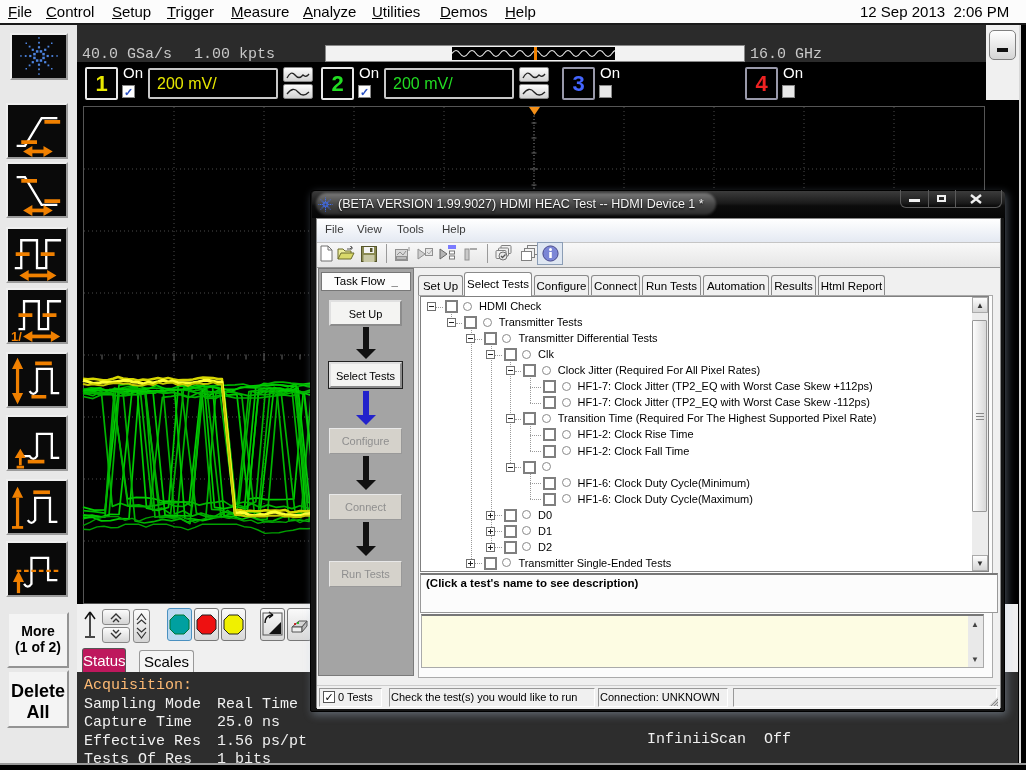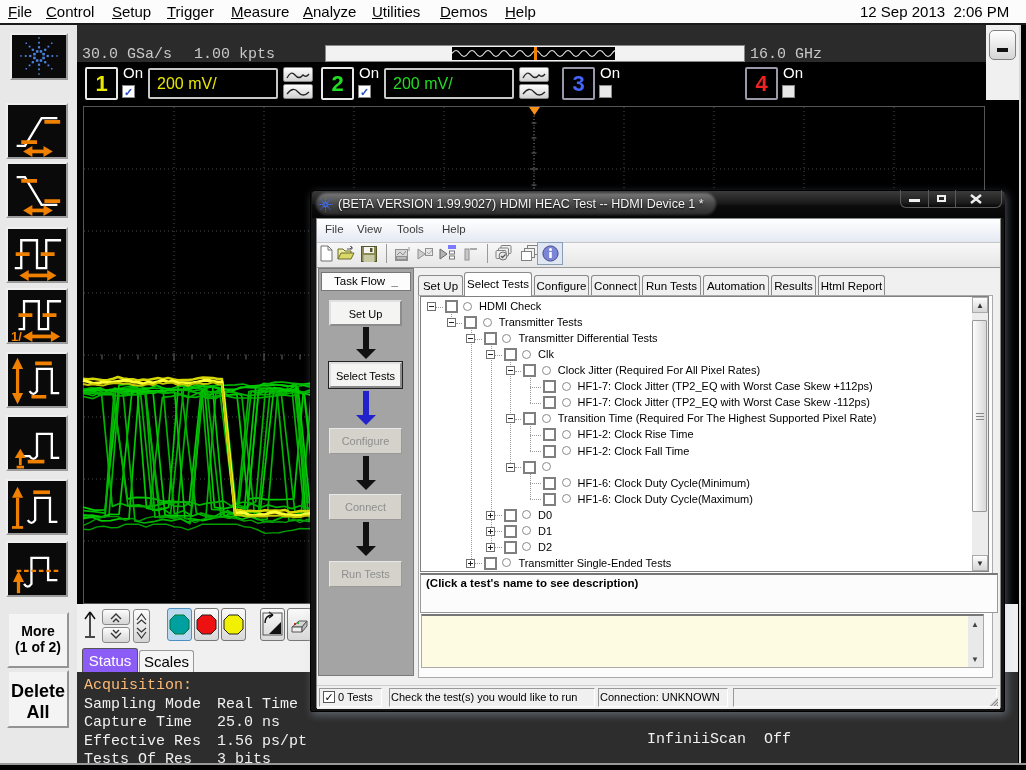--- a/index.html
+++ b/index.html
@@ -165,21 +165,21 @@
 <path d="M8,28 H54" stroke="#f08000" stroke-width="2.5" stroke-dasharray="5,3"></path>
 <path d="M10,38 V52" stroke="#f08000" stroke-width="3.5"></path>
           <path d="M10,28 L4,40 H16 Z" fill="#f08000"></path>
         </svg>
       </div>
  <div class="wbtn" style="top:587px;height:56px;padding-top:9px">More<br>(1 of 2)</div>
  <div class="wbtn" style="top:645px;height:58px;padding-top:9px;font-size:18px">Delete<br>All</div>
 </div>
 
 <div class="abs" id="ttoolbar">
- <span style="position:absolute;left:5px;top:21px">30.0 GSa/s</span>
+ <span style="position:absolute;left:5px;top:21px">40.0 GSa/s</span>
  <span style="position:absolute;left:117px;top:21px">1.00 kpts</span>
  <div style="position:absolute;left:248px;top:20px;width:420px;height:17px;background:#f2f2f2;border:1px solid #888">
    <div style="position:absolute;left:126px;top:1px;width:163px;height:13px;background:#000">
      <svg width="163" height="13" viewBox="0 0 163 13">
             <path d="M0,6.5 q4,-6 8,0 q4,6 8,0 q4,-6 8,0 q4,6 8,0 q4,-6 8,0 q4,6 8,0 q4,-6 8,0 q4,6 8,0 q4,-6 8,0 q4,6 8,0 q4,-6 8,0 q4,6 8,0 q4,-6 8,0 q4,6 8,0 q4,-6 8,0 q4,6 8,0 q4,-6 8,0 q4,6 8,0 q4,-6 8,0 q4,6 8,0 q4,-6 8,0" fill="none" stroke="#e8e8e8" stroke-width="1.1"></path>
           </svg>
      <div style="position:absolute;left:82px;top:0;width:3px;height:13px;background:#f08000"></div>
    </div>
  </div>
  <span style="position:absolute;left:673px;top:21px">16.0 GHz</span>
@@ -382,34 +382,34 @@
  <div class="octb" style="left:210px"><svg width="23" height="31" viewBox="0 0 23 31">
           <path d="M4,18 L11,12 H19 L14,18 Z" fill="#d5d5d5" stroke="#555"></path>
           <path d="M4,18 H14 V23 H4 Z" fill="#eee" stroke="#555"></path>
           <path d="M14,23 V18 L19,12 V17 Z" fill="#bbb" stroke="#555"></path>
           <circle cx="7" cy="15" r="1" fill="#c00"></circle>
           <circle cx="10" cy="14" r="1" fill="#0a0"></circle>
         </svg></div>
 </div>
 
 <div class="abs" id="statustabs">
- <div style="position:absolute;left:5px;top:1px;width:56px;height:25px;background:#8b5cf6;color:#fff;border:1px solid #555;border-bottom:none;border-radius:3px 3px 0 0;font-size:15px;text-align:center;line-height:23px">Status</div>
+ <div style="position:absolute;left:5px;top:1px;width:44px;height:25px;background:#be185d;color:#fff;border:1px solid #555;border-bottom:none;border-radius:3px 3px 0 0;font-size:15px;text-align:center;line-height:23px">Status</div>
  <div style="position:absolute;left:62px;top:3px;width:55px;height:23px;background:#f5f5f5;color:#000;border:1px solid #999;border-bottom:none;border-radius:3px 3px 0 0;font-size:15px;text-align:center;line-height:21px">Scales</div>
 </div>
 
 <div class="abs" id="acq">
  <div style="left:7px;top:5px;color:#fdba74">Acquisition:</div>
  <div style="left:7px;top:24px">Sampling Mode</div>
       <div style="left:140px;top:24px">Real Time</div>
  <div style="left:7px;top:42px">Capture Time</div>
       <div style="left:140px;top:42px">25.0 ns</div>
  <div style="left:7px;top:61px">Effective Res</div>
       <div style="left:140px;top:61px">1.56 ps/pt</div>
  <div style="left:7px;top:79px">Tests Of Res</div>
-      <div style="left:140px;top:79px">3 bits</div>
+      <div style="left:140px;top:79px">1 bits</div>
  <div style="left:570px;top:59px">InfiniiScan&nbsp;&nbsp;Off</div>
 </div>
 <div class="abs" style="left:0;top:763px;width:1026px;height:2px;background:#999"></div>
 
 <div class="abs" id="dialog" style="left:310px;top:190px;width:695px;height:522px;background:#141414;border-radius:4px 4px 2px 2px;box-shadow:2px 3px 9px rgba(190,210,235,0.35);border:1px solid #000">
 
  <div style="position:absolute;left:1px;top:0;width:693px;height:27px;background:linear-gradient(#3c3c3c,#1b1b1b 45%,#0c0c0c 55%,#060606);border-radius:4px 4px 0 0"></div>
  <div style="position:absolute;left:5px;top:2px;width:400px;height:22px;background:linear-gradient(#7a7a7a,#474747 50%,#2b2b2b);border-radius:11px;filter:blur(1.2px)"></div>
  <svg width="15" height="15" viewBox="0 0 30 30" style="position:absolute;left:7px;top:6px">
         <rect x="20.2" y="13.8" width="2.4" height="2.4" fill="#4070ff"></rect>

